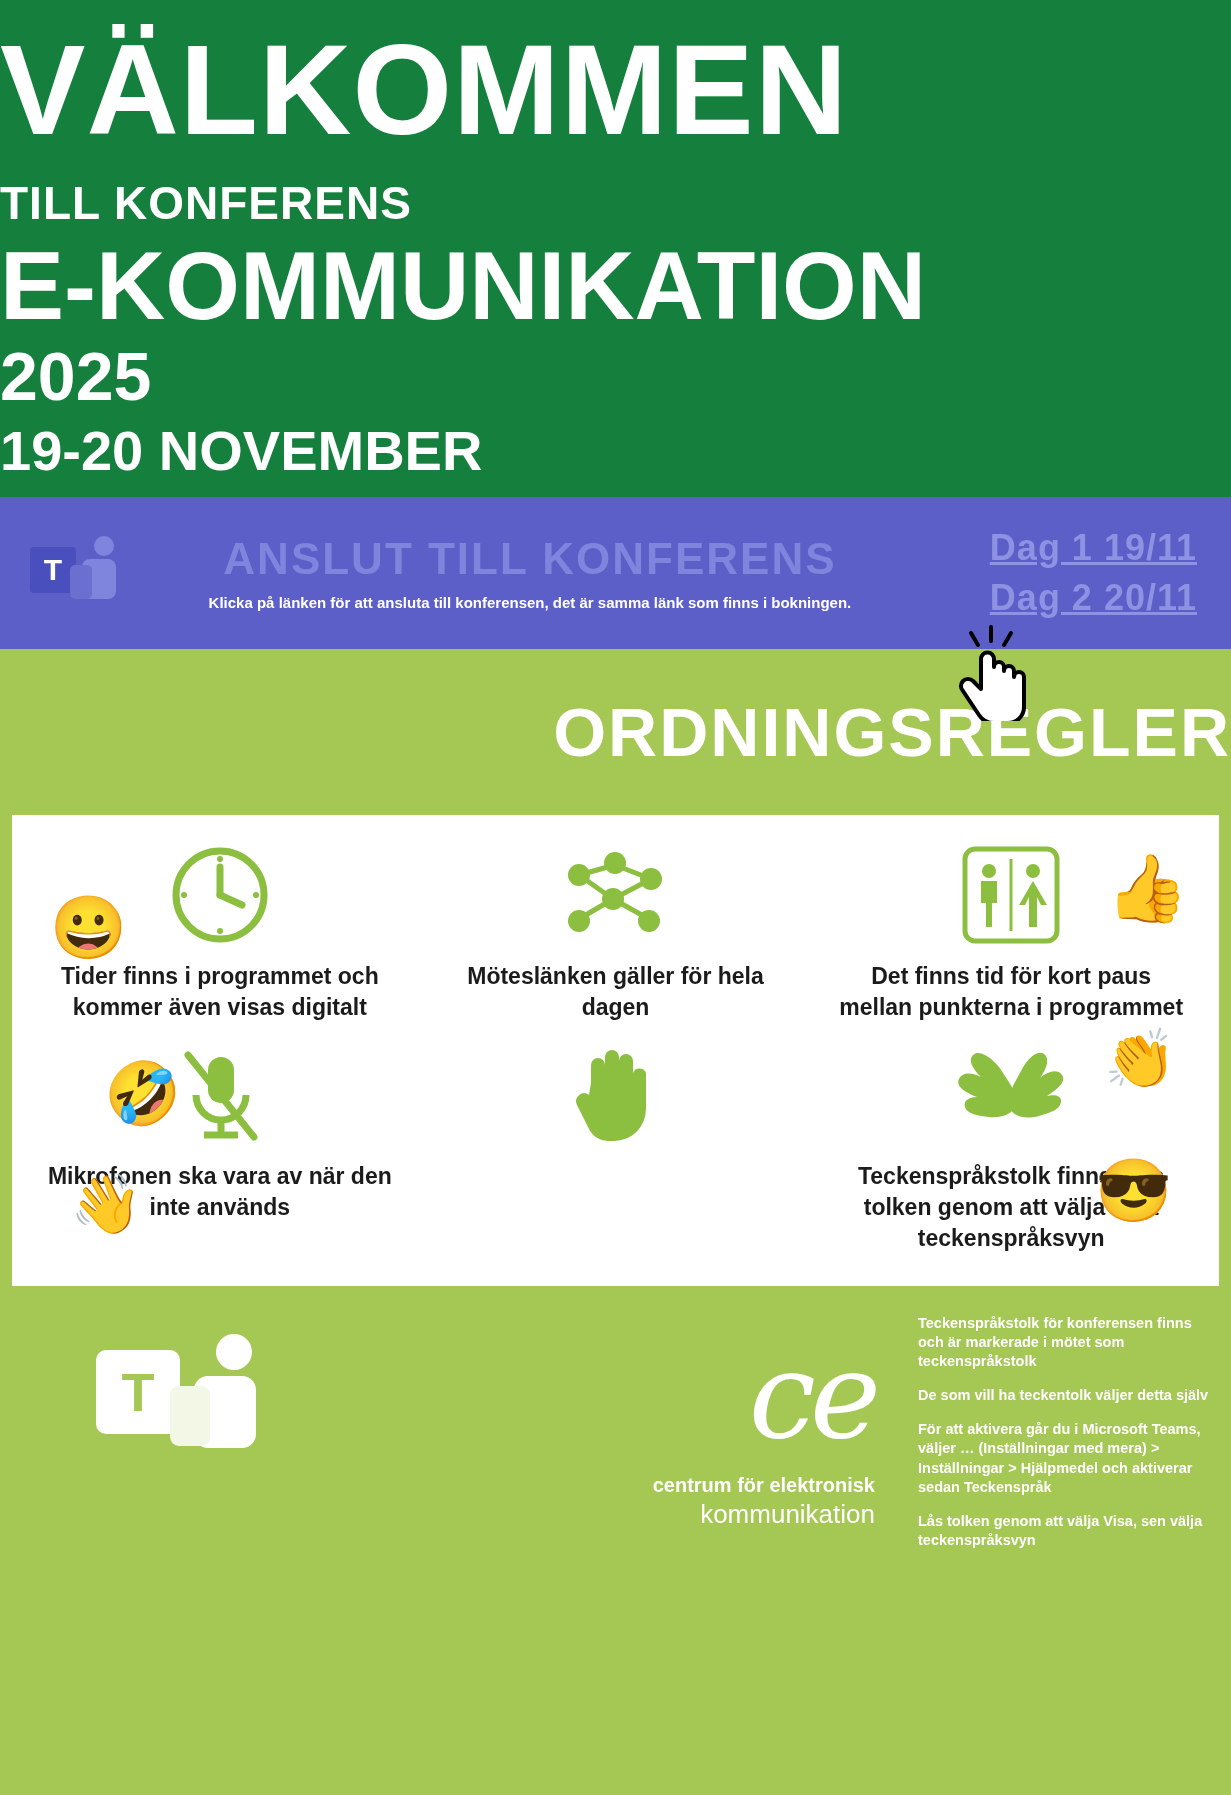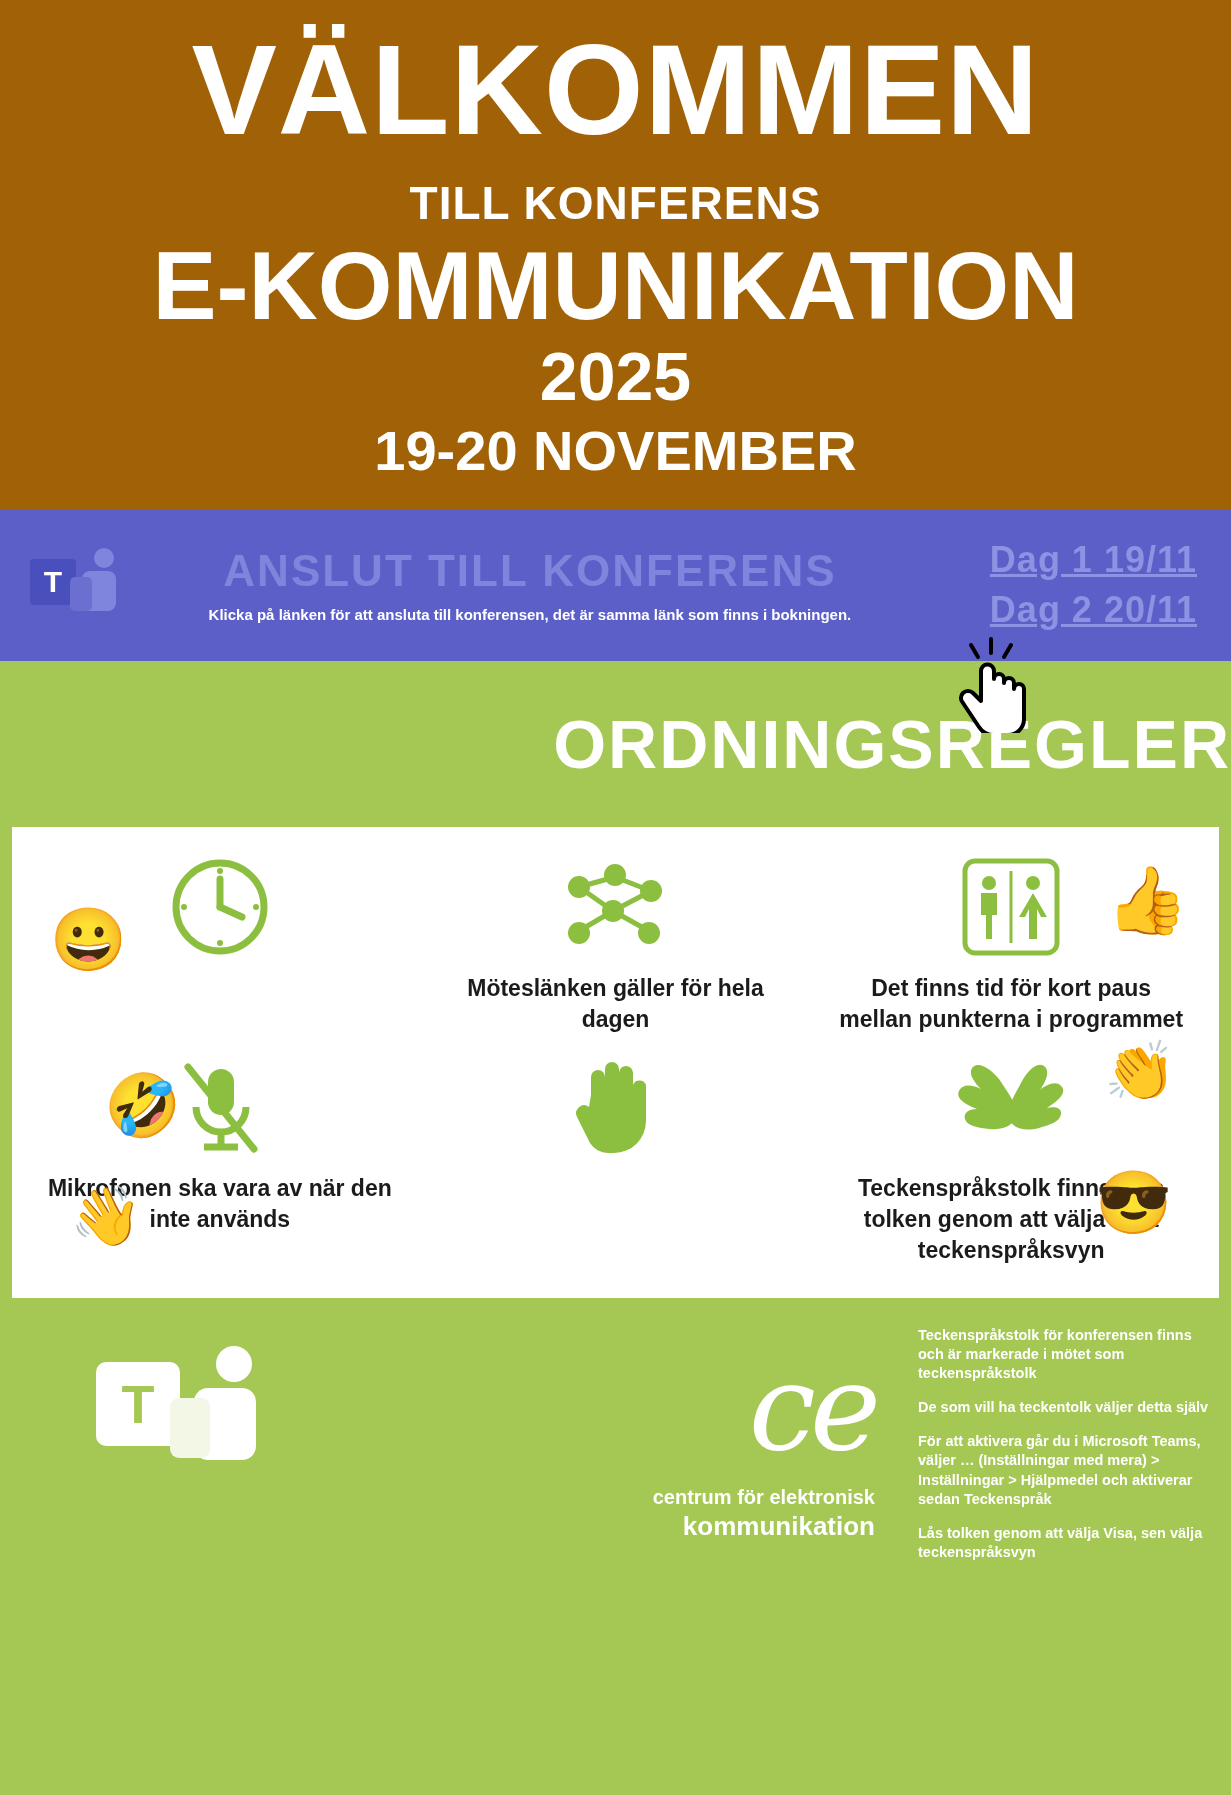--- a/index.html
+++ b/index.html
@@ -10,24 +10,24 @@
     background: #a4c košík;
   }
   body {
     background: #a5c754;
     position: relative;
     overflow: hidden;
   }
 
   
   .header {
-    background: #a16207;
-    text-align: center;
+    background: #15803d;
+    text-align: left;
     padding-top: 26px;
-    padding-bottom: 16px;
+    padding-bottom: 4px;
   }
   .h-valkommen {
     color: #ffffff;
     font-size: 128px;
     font-weight: bold;
     letter-spacing: 1px;
     line-height: 1.0;
   }
   .h-till {
     color: #ffffff;
@@ -219,21 +219,21 @@
     font-style: italic;
     color: #ffffff;
     font-size: 120px;
     line-height: 1;
     letter-spacing: -6px;
   }
   .f-ce-1 {
     color: #ffffff; font-size: 20px; font-weight: bold; margin-top: 18px;
   }
   .f-ce-2 {
-    color: #ffffff; font-size: 26px; font-weight: bold; margin-top: 2px;
+    color: #ffffff; font-size: 26px; font-weight: normal; margin-top: 2px;
   }
   .f-right {
     flex: 0 0 340px;
     padding-top: 6px;
     padding-right: 4px;
   }
   .f-right p {
     color: #ffffff;
     font-size: 14.5px;
     font-weight: bold;
@@ -298,20 +298,21 @@
         <svg width="104" height="104" viewBox="0 0 104 104">
           <circle cx="52" cy="52" r="44" fill="none" stroke="#8cbf3f" stroke-width="7"></circle>
           <line x1="52" y1="52" x2="52" y2="24" stroke="#8cbf3f" stroke-width="7" stroke-linecap="round"></line>
           <line x1="52" y1="52" x2="74" y2="62" stroke="#8cbf3f" stroke-width="7" stroke-linecap="round"></line>
           <circle cx="52" cy="16" r="3" fill="#8cbf3f"></circle>
           <circle cx="88" cy="52" r="3" fill="#8cbf3f"></circle>
           <circle cx="52" cy="88" r="3" fill="#8cbf3f"></circle>
           <circle cx="16" cy="52" r="3" fill="#8cbf3f"></circle>
         </svg>
       </div>
+      <div class="txt">Tider finns i programmet och kommer även visas digitalt</div>
     </div>
 
     <div class="cell">
       <div class="icon">
         <svg width="116" height="100" viewBox="0 0 116 100">
           <g stroke="#8cbf3f" stroke-width="5" fill="none">
             <line x1="22" y1="30" x2="58" y2="20"></line>
             <line x1="58" y1="20" x2="94" y2="34"></line>
             <line x1="22" y1="30" x2="56" y2="54"></line>
             <line x1="56" y1="54" x2="94" y2="34"></line>

